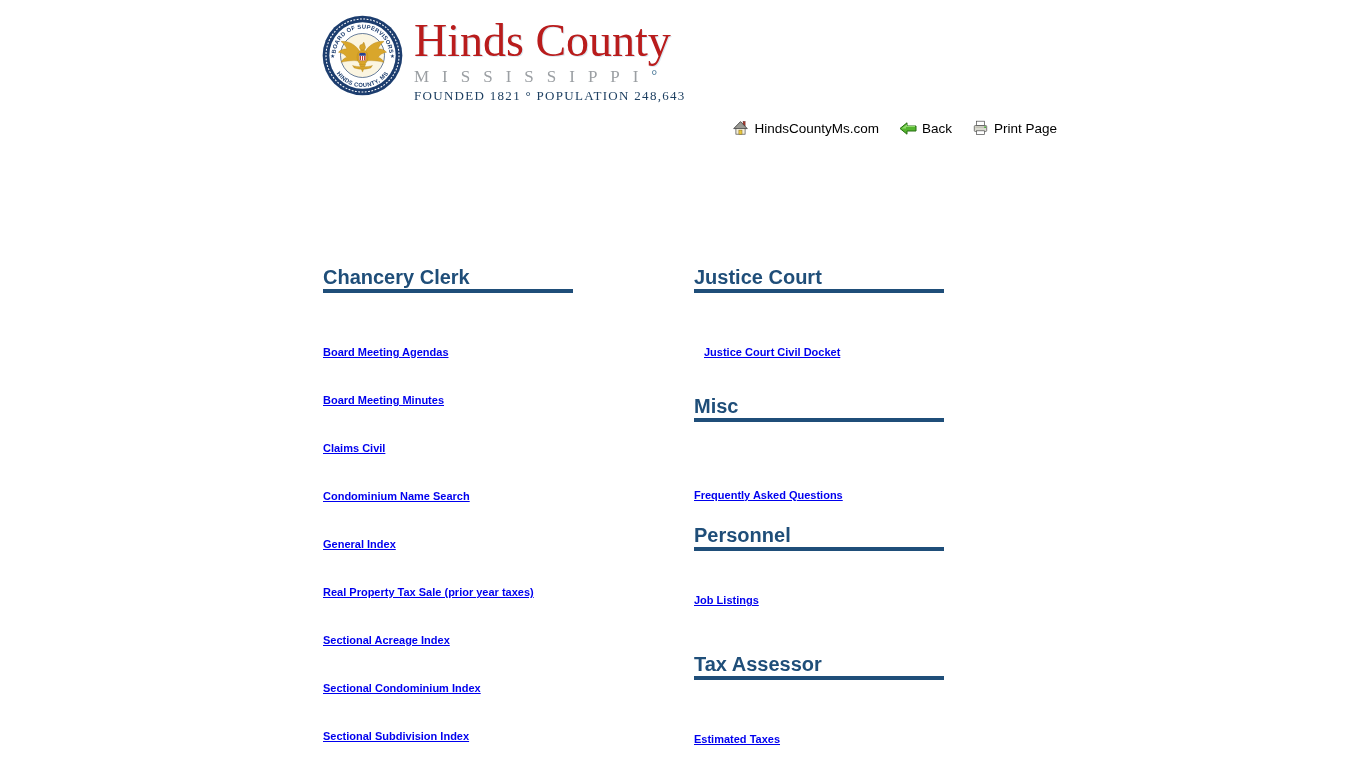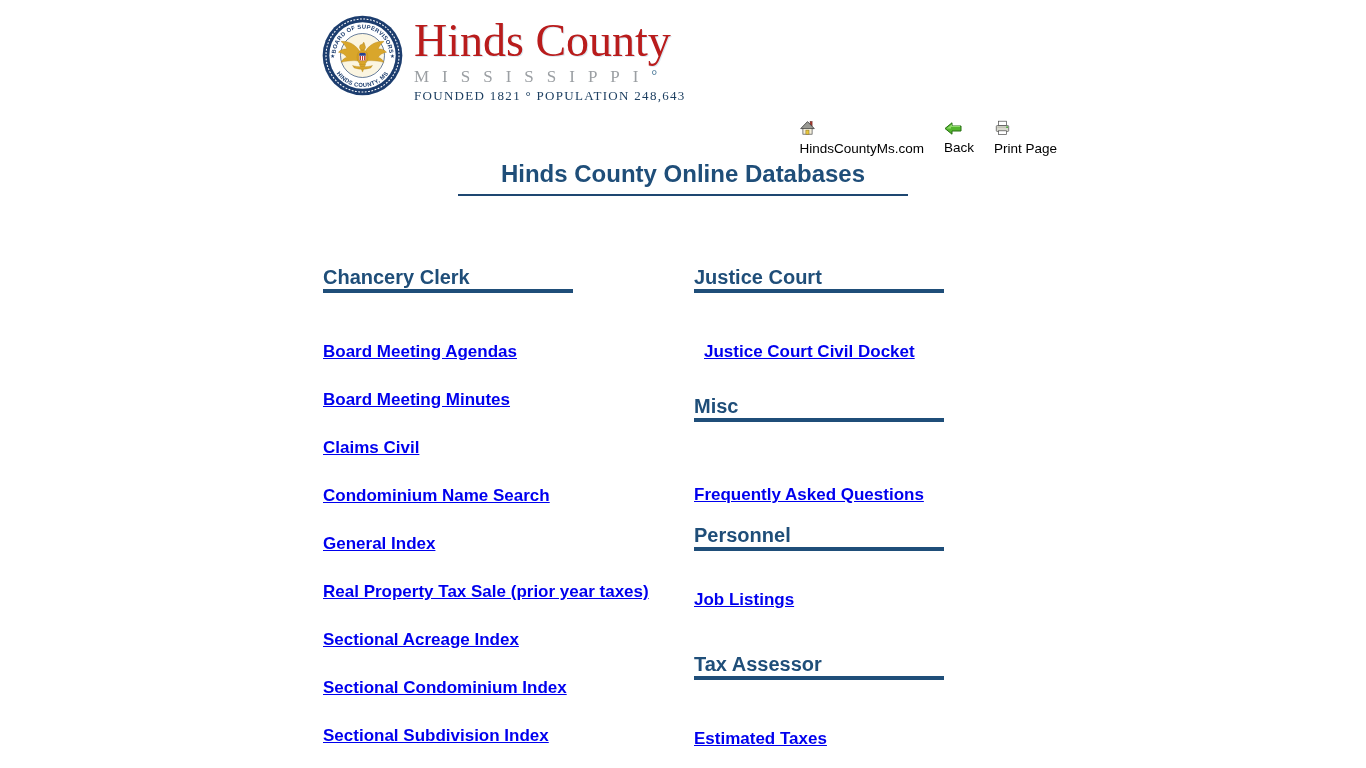--- a/index.html
+++ b/index.html
@@ -13,37 +13,37 @@
   .brand-name { font-family:"Liberation Serif", serif; font-size:46px; line-height:50px;
                 color:#b91c1c; text-shadow:1px 1px 0 #dce9f1; white-space:nowrap; }
   .brand-state { font-family:"Liberation Serif", serif; font-size:17px; line-height:18px;
                  color:#9b9fa3; letter-spacing:13px; white-space:nowrap; margin-top:1px; }
   .brand-state .deg { color:#35688c; letter-spacing:0; font-size:14px; vertical-align:2px; }
   .brand-tagline { font-family:"Liberation Serif", serif; font-size:13px; line-height:15px;
                    color:#1d3f61; letter-spacing:1.3px; margin-top:2px; white-space:nowrap; }
 
   
   .topnav { position:absolute; top:120px; right:309px; display:flex; align-items:center; gap:20px; }
-  .navitem { display:flex; align-items:flex-start; gap:5px; font-size:13.5px; color:#000;
-             text-decoration:none; cursor:pointer; white-space:nowrap;flex-direction:column; }
+  .navitem { display:flex; align-items:center; gap:5px; font-size:13.5px; color:#000;
+             text-decoration:none; cursor:pointer; white-space:nowrap; }
   .navitem svg { display:block; }
 
   
   .title-wrap { position:absolute; left:458px; top:160px; width:450px; text-align:center;
                 border-bottom:2px solid #1e4771; padding-bottom:6px; }
   .title-wrap h1 { font-size:24px; line-height:28px; font-weight:bold; color:#1f4e79; }
 
   
   .col { position:absolute; width:270px; }
   .col-left  { left:323px; top:266px; height:490px; }
   .col-right { left:694px; top:266px; height:490px; }
   .sec { position:absolute; left:0; width:100%; }
   h2.sec-h { font-size:20px; line-height:23px; font-weight:bold; color:#1f4e79; white-space:nowrap; }
   .bar { width:250px; height:4px; background:#1f4e79; }
-  a.lnk { position:absolute; left:0; font-size:17px; line-height:18px; font-weight:bold;
+  a.lnk { position:absolute; left:0; font-size:11px; line-height:18px; font-weight:bold;
           color:#0000ee; text-decoration:underline; white-space:nowrap; cursor:pointer; }
 </style>
 </head>
 <body>
 
 <div class="page">
 
   <svg class="seal" viewBox="0 0 100 100" aria-hidden="true">
     <circle cx="50" cy="50" r="48" fill="#1c3d6e"></circle>
     <circle cx="50" cy="50" r="44" fill="none" stroke="#ffffff" stroke-width="1.3" stroke-dasharray="2.2 1.8"></circle>
@@ -109,23 +109,20 @@
         <rect x="4" y="1.2" width="8" height="4.3" fill="#ffffff" stroke="#4a4a4a" stroke-width="0.7"></rect>
         <rect x="1.8" y="5.5" width="12.4" height="6" rx="1" fill="#d9d9cf" stroke="#4a4a4a" stroke-width="0.7"></rect>
         <rect x="4" y="10.8" width="8" height="3.8" fill="#ffffff" stroke="#4a4a4a" stroke-width="0.7"></rect>
         <rect x="3" y="6.6" width="10" height="1.1" fill="#b9b9ad"></rect>
         <circle cx="12.6" cy="7.2" r="0.9" fill="#3faa32"></circle>
       </svg>
       <span>Print Page</span>
     </a>
   </nav>
 
-  <div class="title-wrap">
-    <h1>Hinds County Online Databases</h1>
-  </div>
 
   <div class="col col-left">
     <section class="sec" style="top:0;">
       <h2 class="sec-h">Chancery Clerk</h2>
       <div class="bar"></div>
       <a class="lnk" style="top:77px;">Board Meeting Agendas</a>
       <a class="lnk" style="top:125px;">Board Meeting Minutes</a>
       <a class="lnk" style="top:173px;">Claims Civil</a>
       <a class="lnk" style="top:221px;">Condominium Name Search</a>
       <a class="lnk" style="top:269px;">General Index</a>

